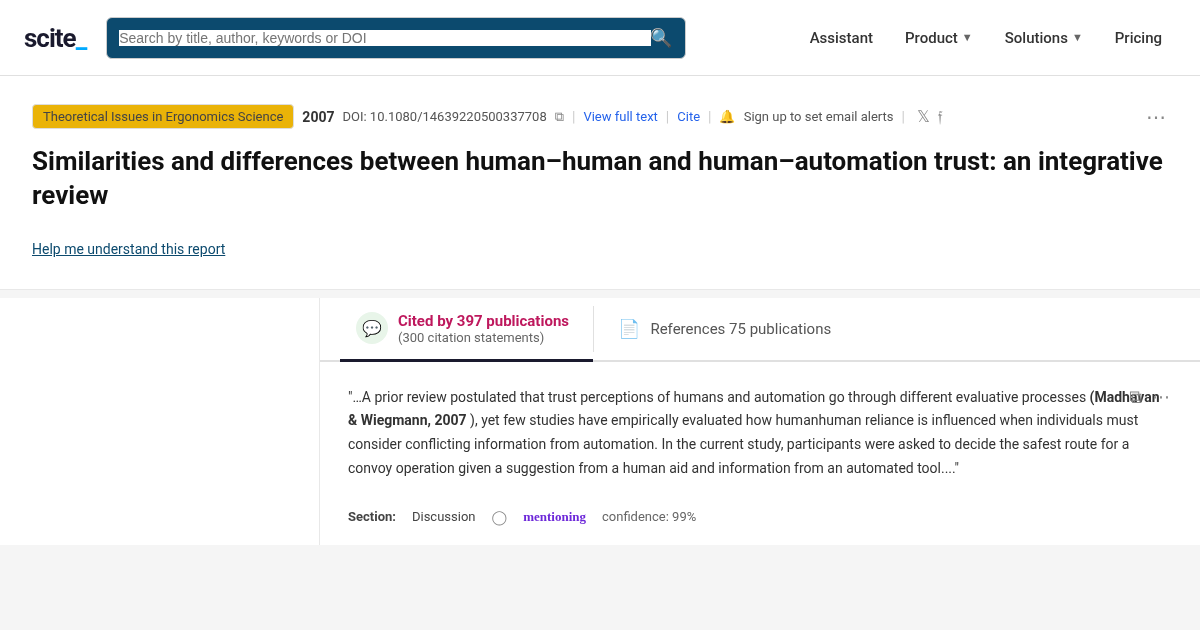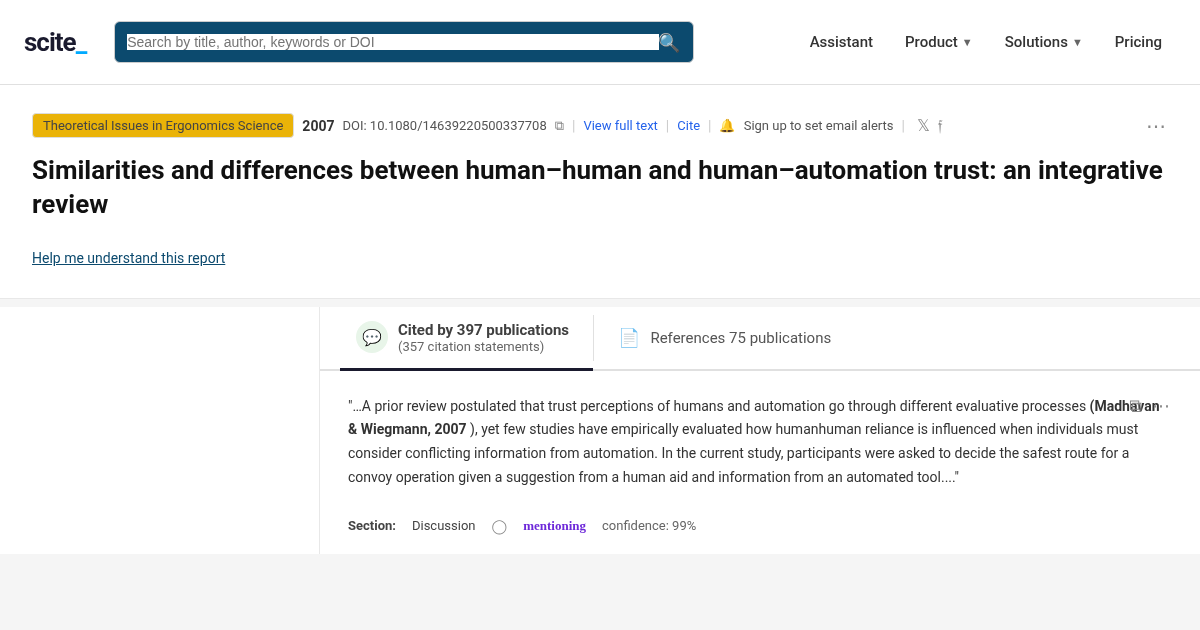--- a/index.html
+++ b/index.html
@@ -5,22 +5,22 @@
     * { box-sizing: border-box; margin: 0; padding: 0; }
     body { font-family: -apple-system, BlinkMacSystemFont, 'Segoe UI', Roboto, sans-serif; background: #f5f5f5; color: #222; font-size: 14px; }
 
     
     .header {
       background: #fff;
       border-bottom: 1px solid #e0e0e0;
       display: flex;
       align-items: center;
       padding: 0 24px;
-      height: 85px;
-      gap: 28px;
+      height: 76px;
+      gap: 20px;
     }
     .logo {
       font-size: 26px;
       font-weight: 700;
       color: #1a1a2e;
       letter-spacing: -1px;
       white-space: nowrap;
     }
     .logo span { color: #00aaff; }
     .search-bar {
@@ -158,21 +158,21 @@
       height: 32px;
       border-radius: 50%;
       background: #e8f5e9;
       display: flex;
       align-items: center;
       justify-content: center;
       font-size: 16px;
       color: #4caf50;
     }
     .tab-content { display: flex; flex-direction: column; }
-    .tab-main { font-weight: 700; font-size: 15px; color: #404040; }
+    .tab-main { font-weight: 700; font-size: 15px; color: #be185d; }
     .tab-sub { font-size: 13px; color: #666; }
     .tab-divider {
       width: 1px;
       background: #e0e0e0;
       margin: 8px 0;
     }
     .tab-refs {
       display: flex;
       align-items: center;
       gap: 10px;
@@ -295,21 +295,21 @@
   <div class="citations-section">
     <div class="content-layout">
       <div class="left-sidebar"></div>
       <div class="right-content">
 
         <div class="citations-tabs">
           <div class="tab active">
             <div class="tab-icon">💬</div>
             <div class="tab-content">
               <span class="tab-main">Cited by 397 publications</span>
-              <span class="tab-sub">(357 citation statements)</span>
+              <span class="tab-sub">(300 citation statements)</span>
             </div>
           </div>
           <div class="tab-divider"></div>
           <div class="tab-refs">
             <span class="tab-refs-icon">📄</span>
             <span>References 75 publications</span>
           </div>
         </div>
 
         <div class="citation-quote">

